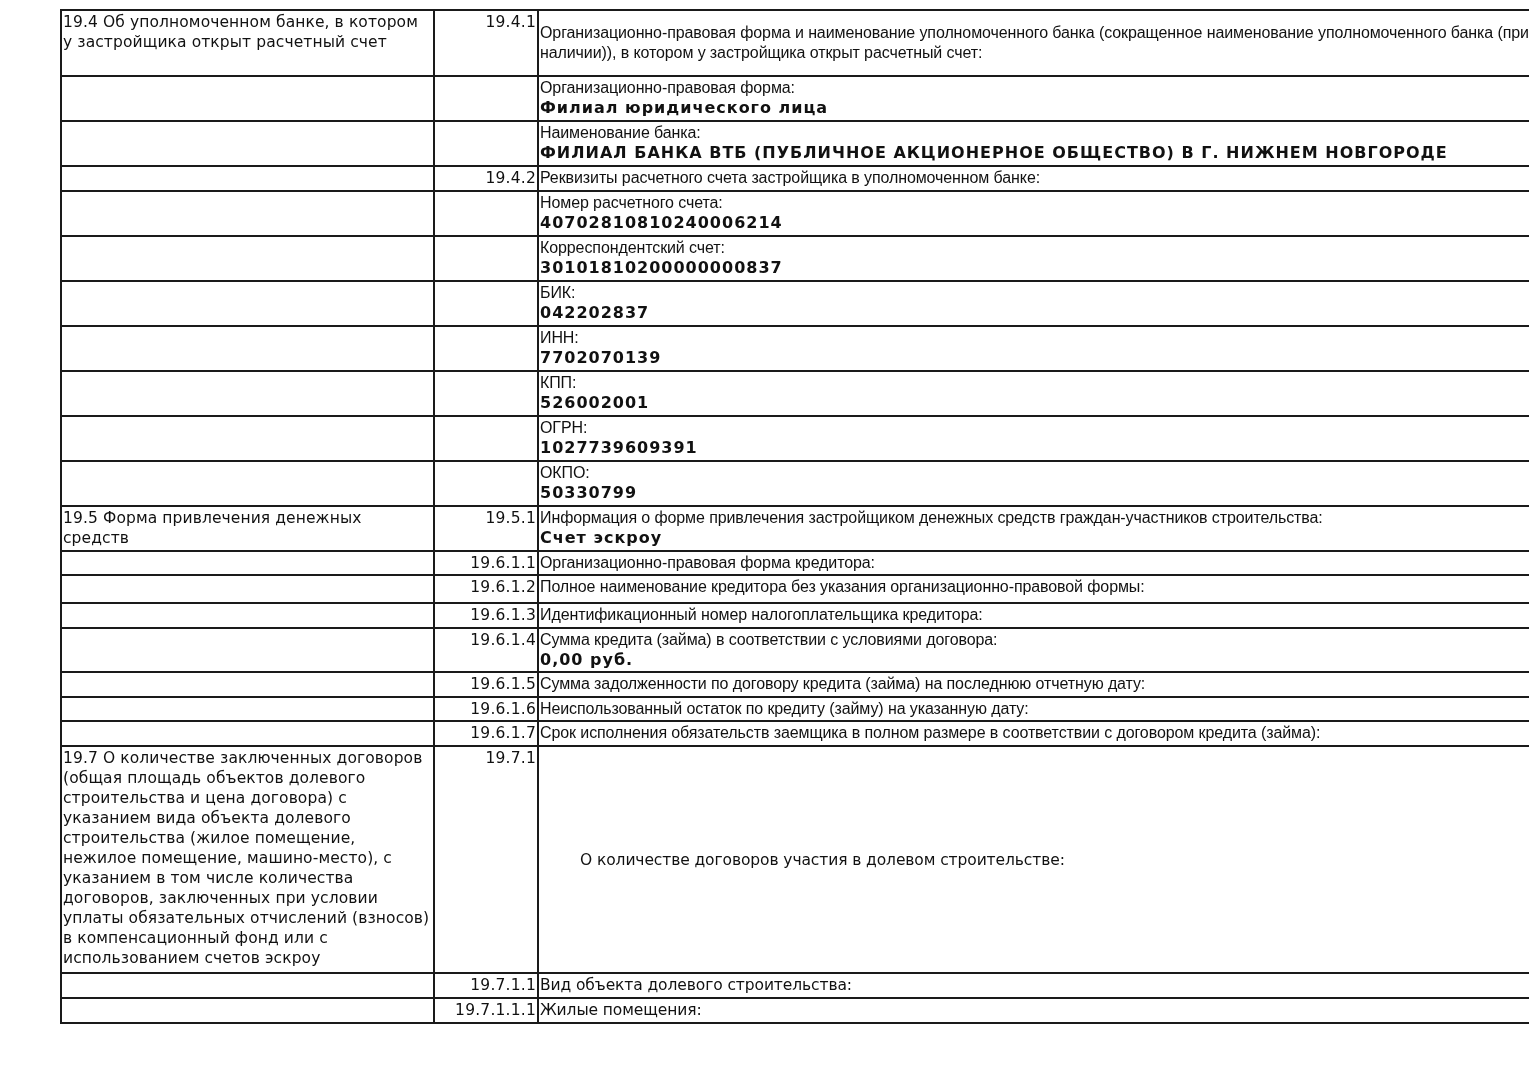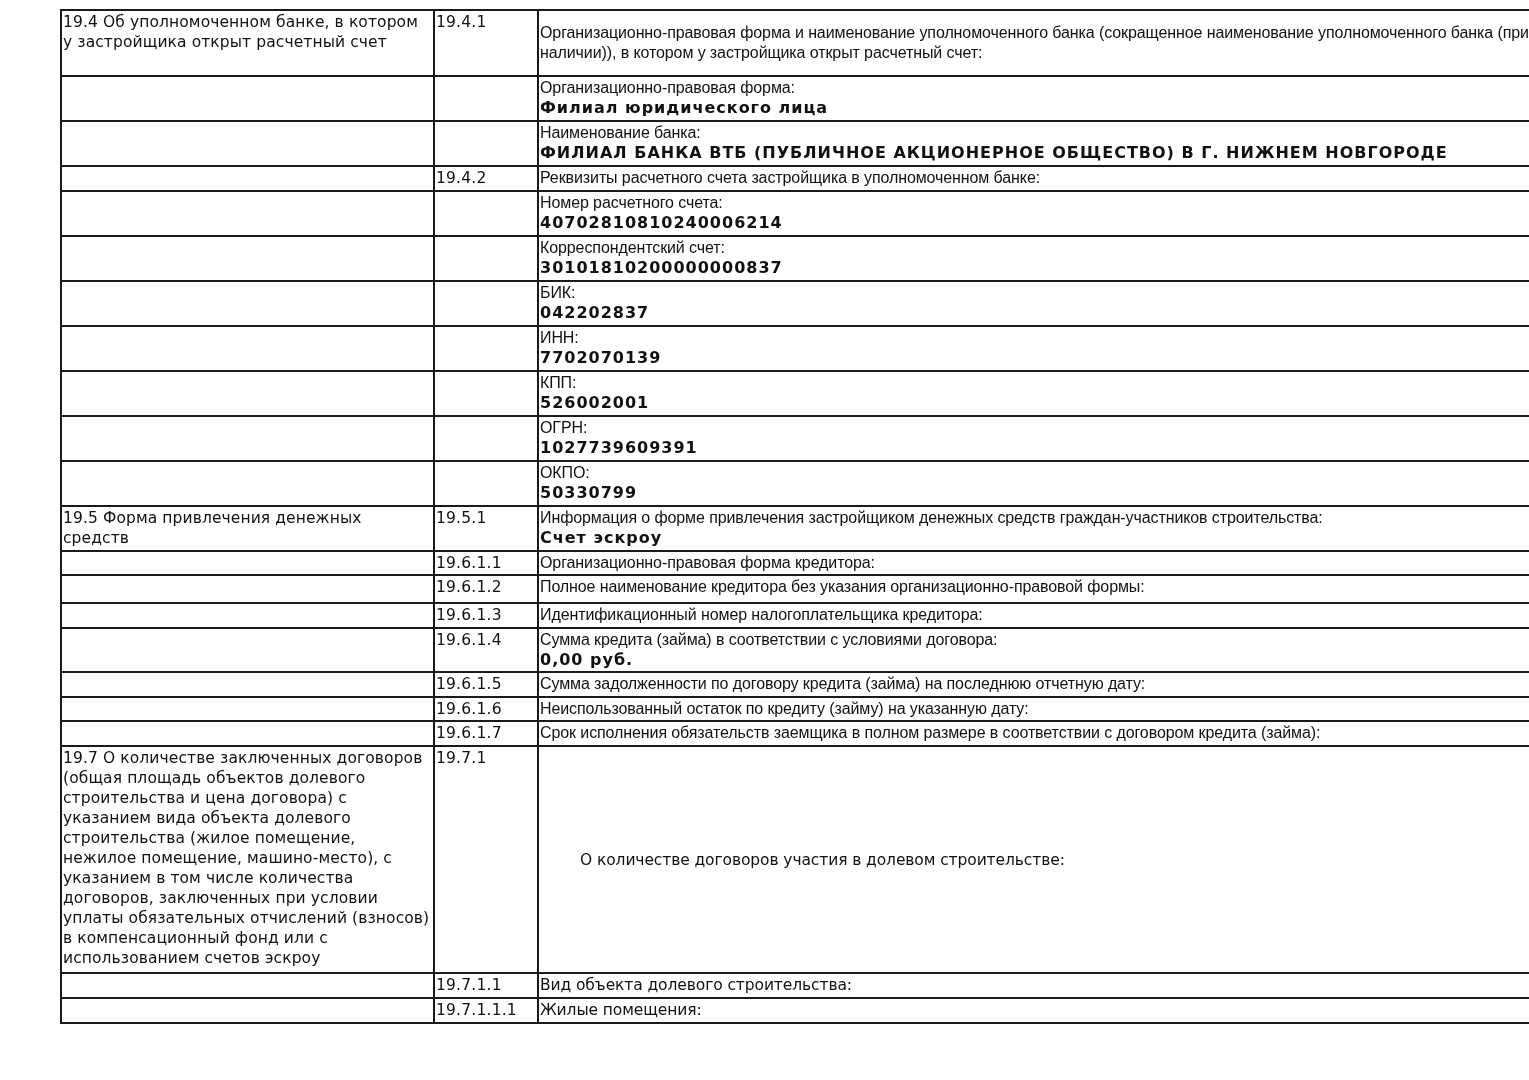--- a/index.html
+++ b/index.html
@@ -10,21 +10,21 @@
       width: 1497px; border-collapse: collapse; table-layout: fixed;
       font-size: 15.5px; line-height: 20px; margin-left: 44px;
     }
     table.doc td {
       border: 2px solid #1a1a1a; vertical-align: top; padding: 1px 1px 1px 1px;
       overflow: hidden; word-wrap: break-word;
     }
     col.c1 { width: 373px; }
     col.c2 { width: 104px; }
     col.c3 { width: 1020px; }
-    td.num { vertical-align: middle; letter-spacing: 0.2px; }
+    td.num { vertical-align: middle; letter-spacing: 0.2px; text-align: right; }
     td.sec { letter-spacing: 0.1px; }
     .lbl { display: block; font-family: "Liberation Sans", sans-serif; font-size: 16px; letter-spacing: -0.1px; }
     .val { display: block; font-weight: bold; letter-spacing: 1px; font-size: 16px; }
     .mid { vertical-align: middle !important; }
   </style>
 </head>
 <body>
 
 <table class="doc">
   <colgroup>

